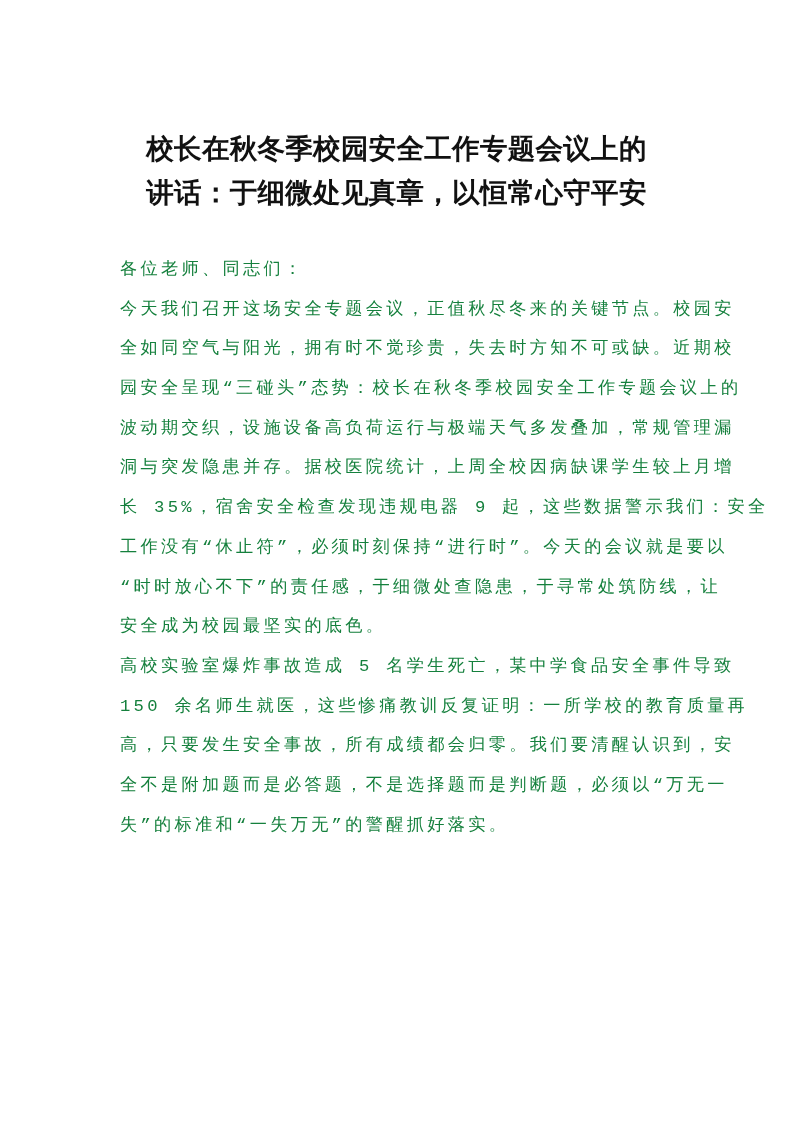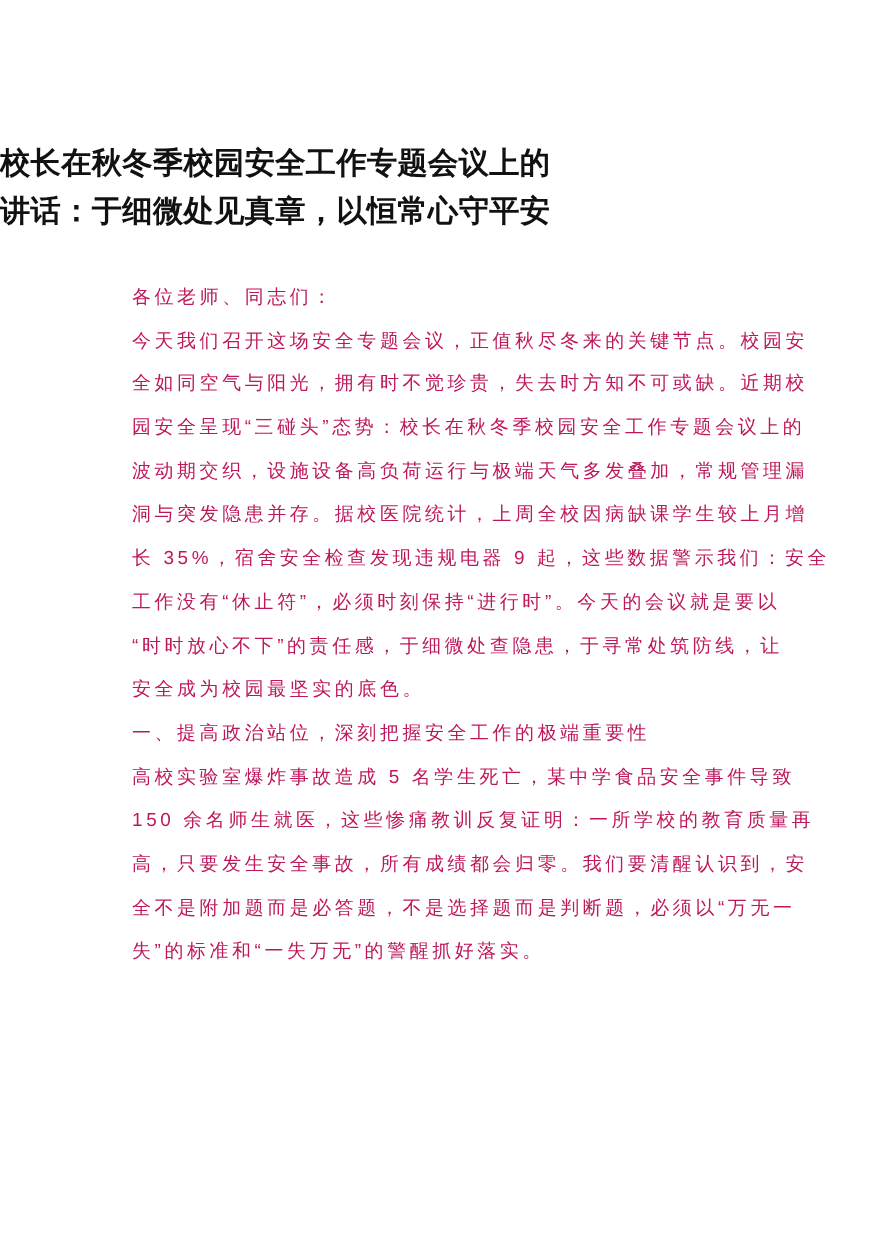--- a/index.html
+++ b/index.html
@@ -19,37 +19,38 @@
       left: 0; top: 0;
       width: 793px;
       height: 1122px;
       background: #ffffff;
     }
     .title {
       position: absolute;
       left: 0;
       top: 126px;
       width: 793px;
+      text-align: center;
       font-family: "DejaVu Sans", sans-serif;
       font-weight: bold;
       font-size: 27.5px;
       line-height: 44px;
       color: #111111;
       letter-spacing: 0.3px;
     }
     .title div { white-space: nowrap; }
     .body {
       position: absolute;
       left: 120px;
       top: 250px;
       width: 556px;
-      font-family: Liberation Sans, sans-serif;
+      font-family: Liberation Mono, monospace;
       font-size: 17.2px;
       line-height: 39.7px;
-      color: #be185d;
+      color: #15803d;
     }
     .line {
       white-space: nowrap;
       height: 39.7px;
       letter-spacing: 3.3px;
     }
   </style>
 </head>
 <body>
 
@@ -63,20 +64,19 @@
     <div class="line">各位老师、同志们：</div>
     <div class="line">今天我们召开这场安全专题会议，正值秋尽冬来的关键节点。校园安</div>
     <div class="line">全如同空气与阳光，拥有时不觉珍贵，失去时方知不可或缺。近期校</div>
     <div class="line">园安全呈现“三碰头”态势：校长在秋冬季校园安全工作专题会议上的</div>
     <div class="line">波动期交织，设施设备高负荷运行与极端天气多发叠加，常规管理漏</div>
     <div class="line">洞与突发隐患并存。据校医院统计，上周全校因病缺课学生较上月增</div>
     <div class="line">长 35%，宿舍安全检查发现违规电器 9 起，这些数据警示我们：安全</div>
     <div class="line">工作没有“休止符”，必须时刻保持“进行时”。今天的会议就是要以</div>
     <div class="line">“时时放心不下”的责任感，于细微处查隐患，于寻常处筑防线，让</div>
     <div class="line">安全成为校园最坚实的底色。</div>
-    <div class="line">一、提高政治站位，深刻把握安全工作的极端重要性</div>
     <div class="line">高校实验室爆炸事故造成 5 名学生死亡，某中学食品安全事件导致</div>
     <div class="line">150 余名师生就医，这些惨痛教训反复证明：一所学校的教育质量再</div>
     <div class="line">高，只要发生安全事故，所有成绩都会归零。我们要清醒认识到，安</div>
     <div class="line">全不是附加题而是必答题，不是选择题而是判断题，必须以“万无一</div>
     <div class="line">失”的标准和“一失万无”的警醒抓好落实。</div>
   </div>
 </div>
 
 </body></html>

